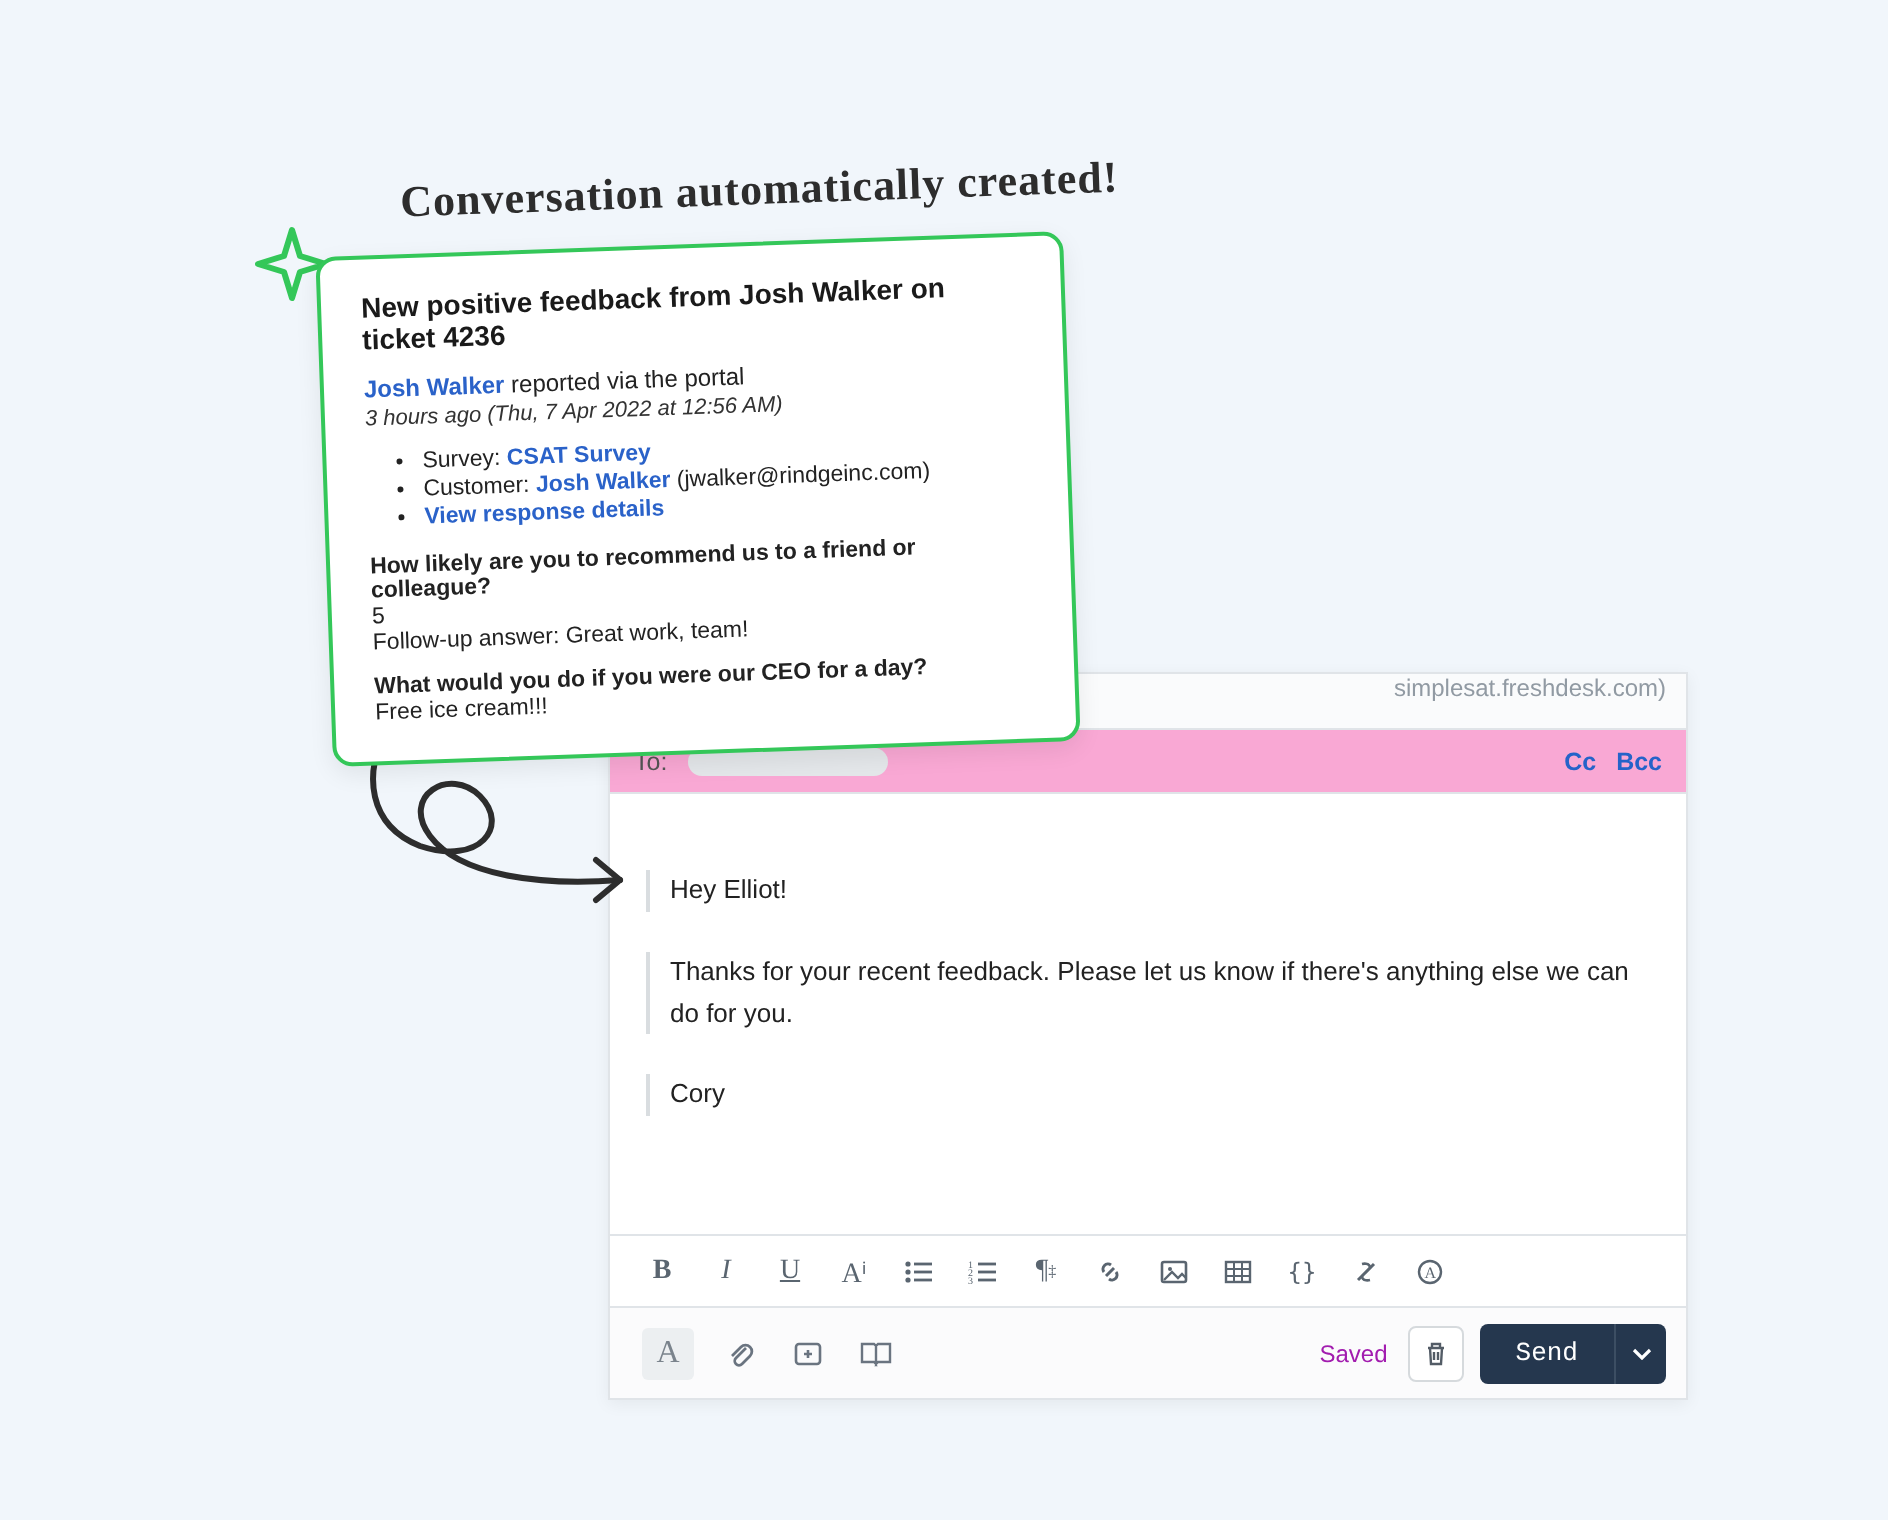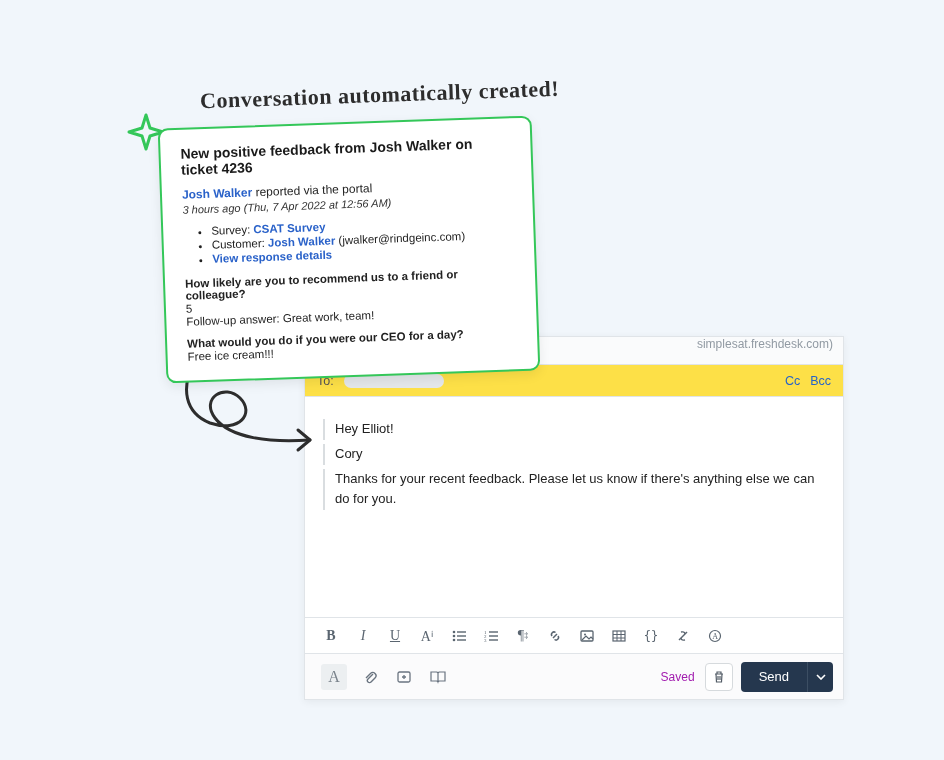--- a/index.html
+++ b/index.html
@@ -91,40 +91,40 @@
   color: #919aa3;
   background: #fafbfc;
 }
 .compose-to {
   height: 32px;
   border-bottom: 1px solid #e0e4e8;
   display: flex;
   align-items: center;
   padding: 0 12px;
   font-size: 12.5px;
-  background: #fde047;
+  background: #f9a8d4;
 }
 .compose-to .label { color: #555; margin-right: 10px; }
 .compose-to .chip {
   width: 100px; height: 14px; background: #e4e7ea; border-radius: 8px;
 }
 .compose-to .spacer { flex: 1; }
-.compose-to .cc { color: #2563c9; font-weight: 400; margin-left: 10px; cursor: pointer; }
+.compose-to .cc { color: #2563c9; font-weight: 700; margin-left: 10px; cursor: pointer; }
 
 .compose-body {
   padding: 18px 18px;
   min-height: 220px;
   font-size: 13px;
   color: #222;
   line-height: 1.6;
 }
 .compose-body .bar-line {
   border-left: 2px solid #d9dde0;
   padding-left: 10px;
-  margin: 4px 0;
+  margin: 20px 0;
 }
 
 .toolbar {
   border-top: 1px solid #e0e4e8;
   height: 36px;
   display: flex;
   align-items: center;
   gap: 16px;
   padding: 0 18px;
   color: #5a6570;
@@ -174,20 +174,21 @@
   height: 30px;
 }
 .send-btn {
   background: #25374e;
   color: #fff;
   border: none;
   padding: 0 18px;
   font-size: 13px;
   border-radius: 4px 0 0 4px;
   cursor: pointer;
+  font-family: Liberation Mono, monospace;
 }
 .send-drop {
   background: #25374e;
   color: #fff;
   border: none;
   border-left: 1px solid #3c4e63;
   width: 26px;
   border-radius: 0 4px 4px 0;
   cursor: pointer;
   display: flex; align-items: center; justify-content: center;
@@ -231,22 +232,22 @@
   </div>
   <div class="compose-to">
     <span class="label">To:</span>
     <span class="chip"></span>
     <span class="spacer"></span>
     <span class="cc">Cc</span>
     <span class="cc">Bcc</span>
   </div>
   <div class="compose-body">
     <div class="bar-line">Hey Elliot!</div>
+    <div class="bar-line">Thanks for your recent feedback. Please let us know if there's anything else we can do for you.</div>
     <div class="bar-line">Cory</div>
-    <div class="bar-line">Thanks for your recent feedback. Please let us know if there's anything else we can do for you.</div>
   </div>
   <div class="toolbar">
     <span class="tbtn" style="font-weight:700">B</span>
     <span class="tbtn" style="font-style:italic">I</span>
     <span class="tbtn" style="text-decoration:underline">U</span>
     <span class="tbtn">Aⁱ</span>
     <span class="tbtn">
       <svg width="14" height="12" viewBox="0 0 14 12">
           <circle cx="2" cy="2" r="1.3" fill="#5a6570"></circle>
           <rect x="5" y="1.3" width="9" height="1.4" fill="#5a6570"></rect>

